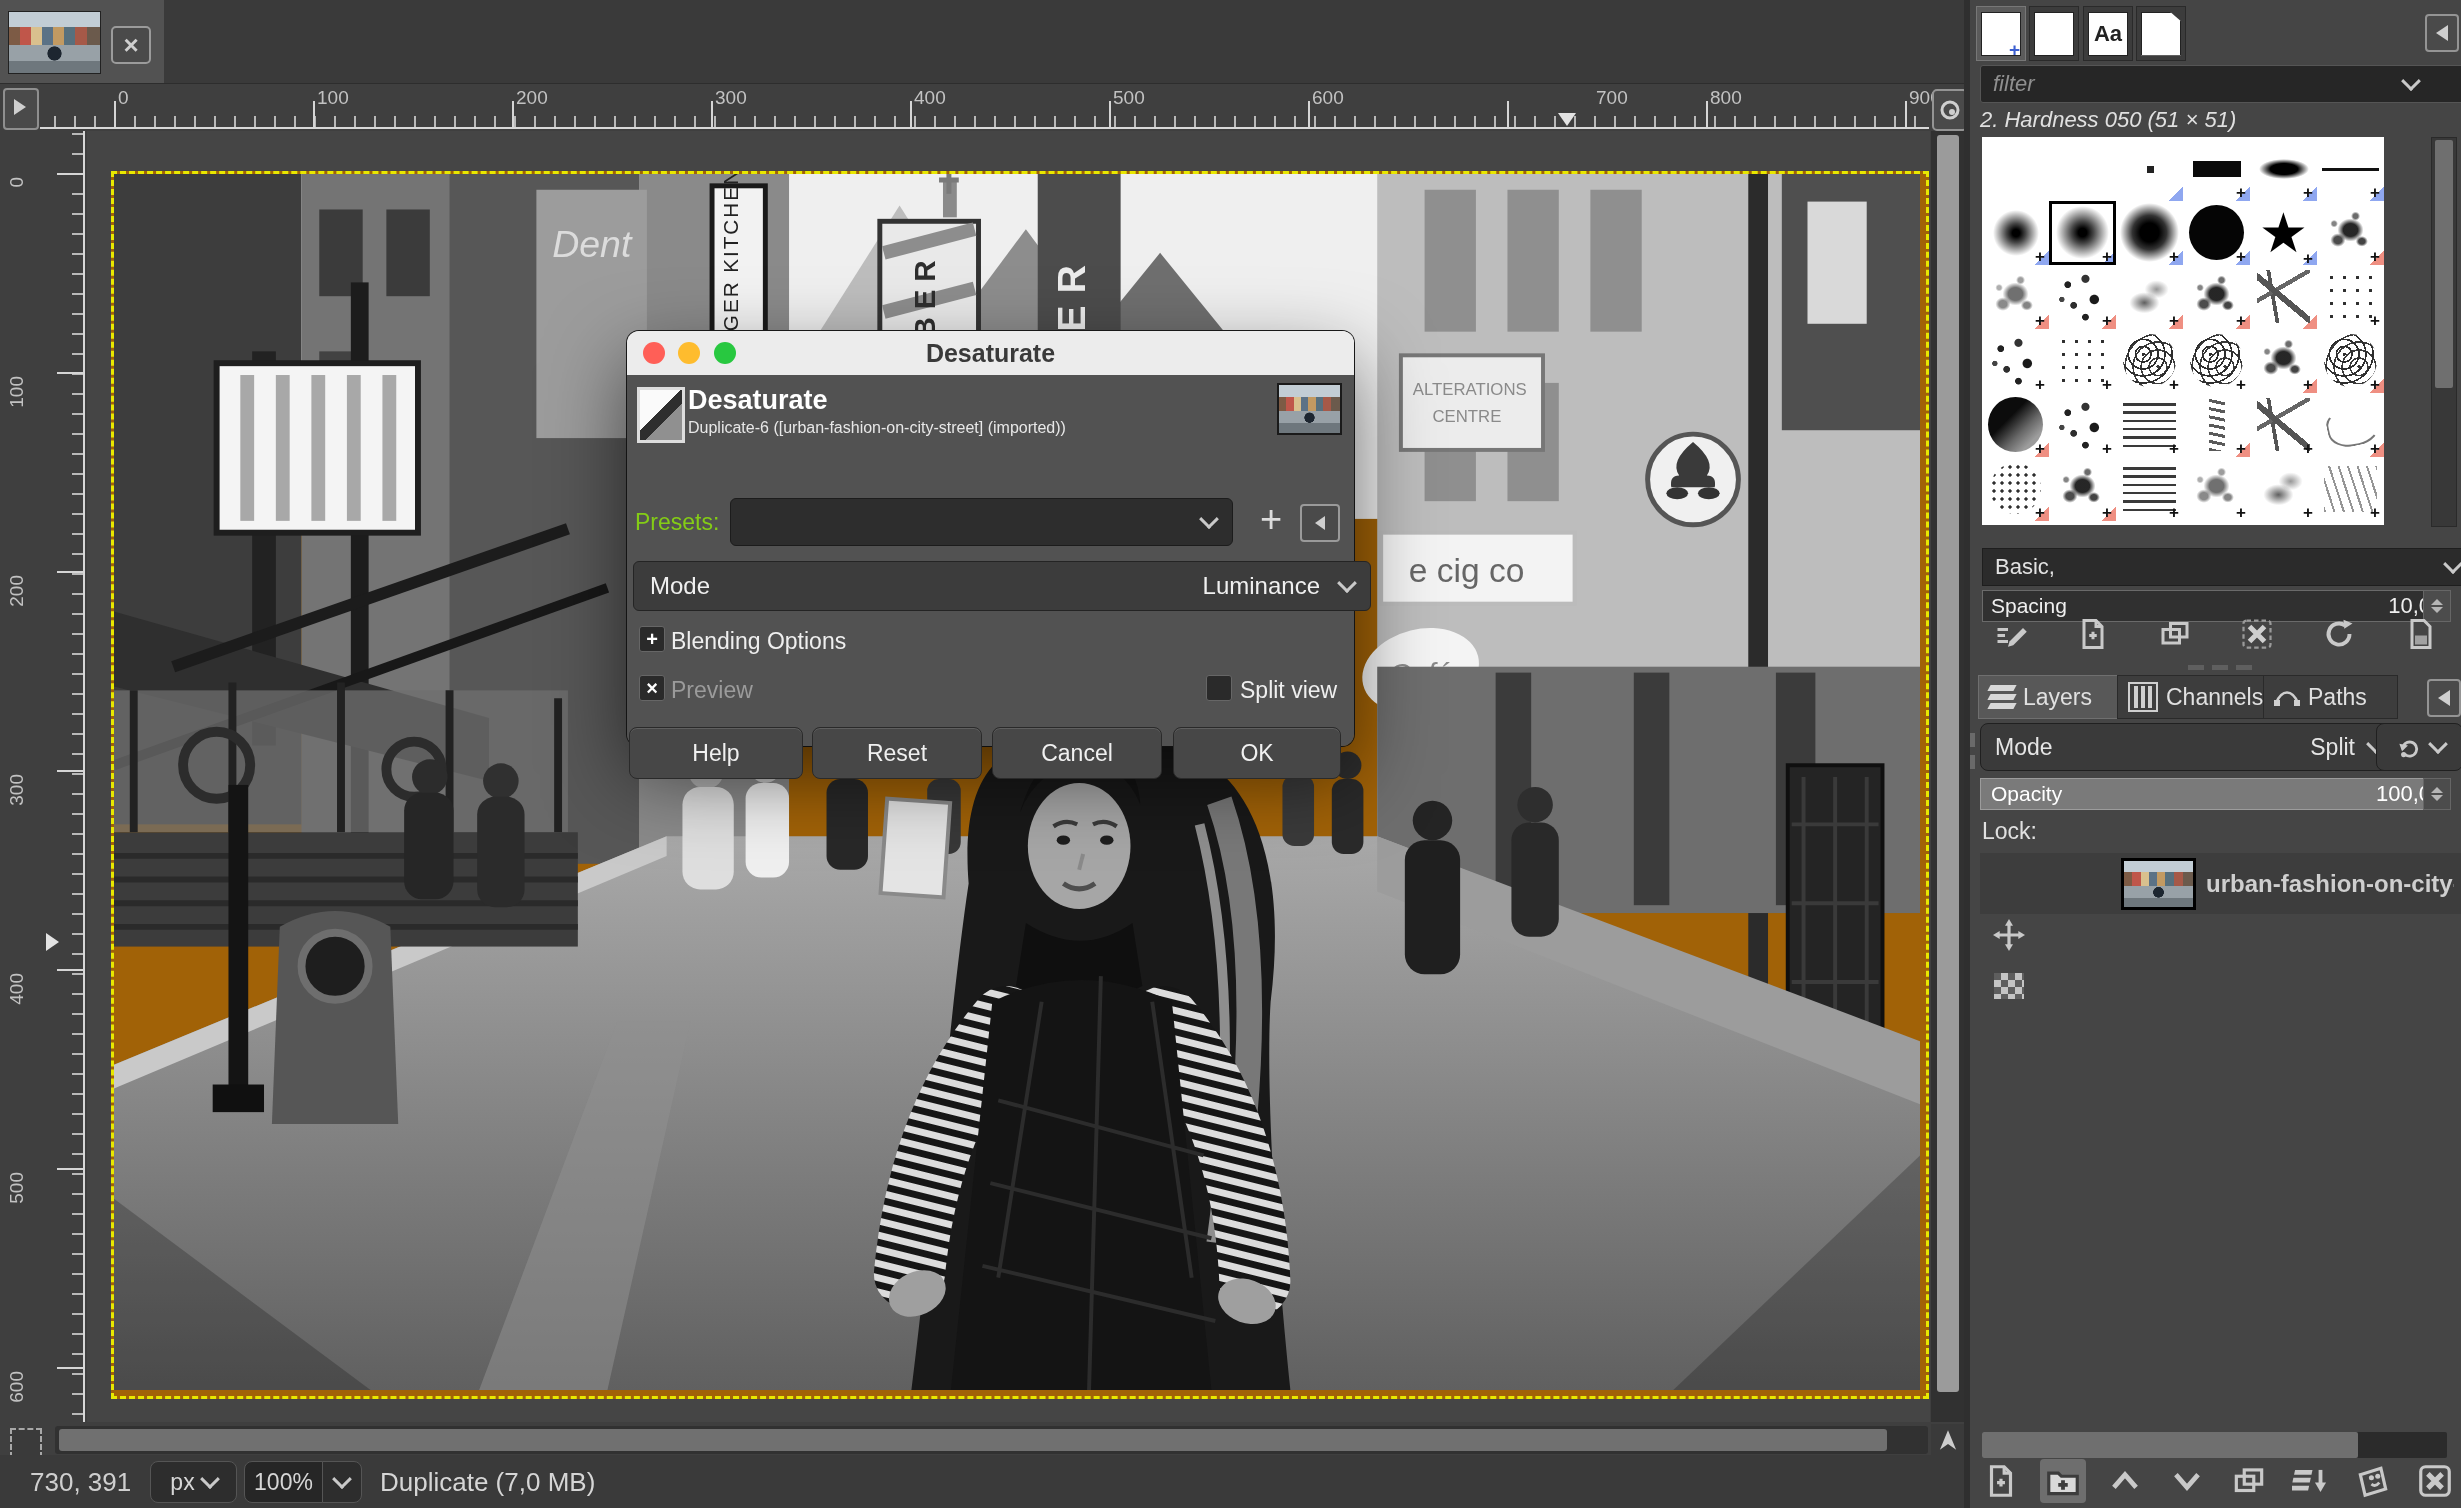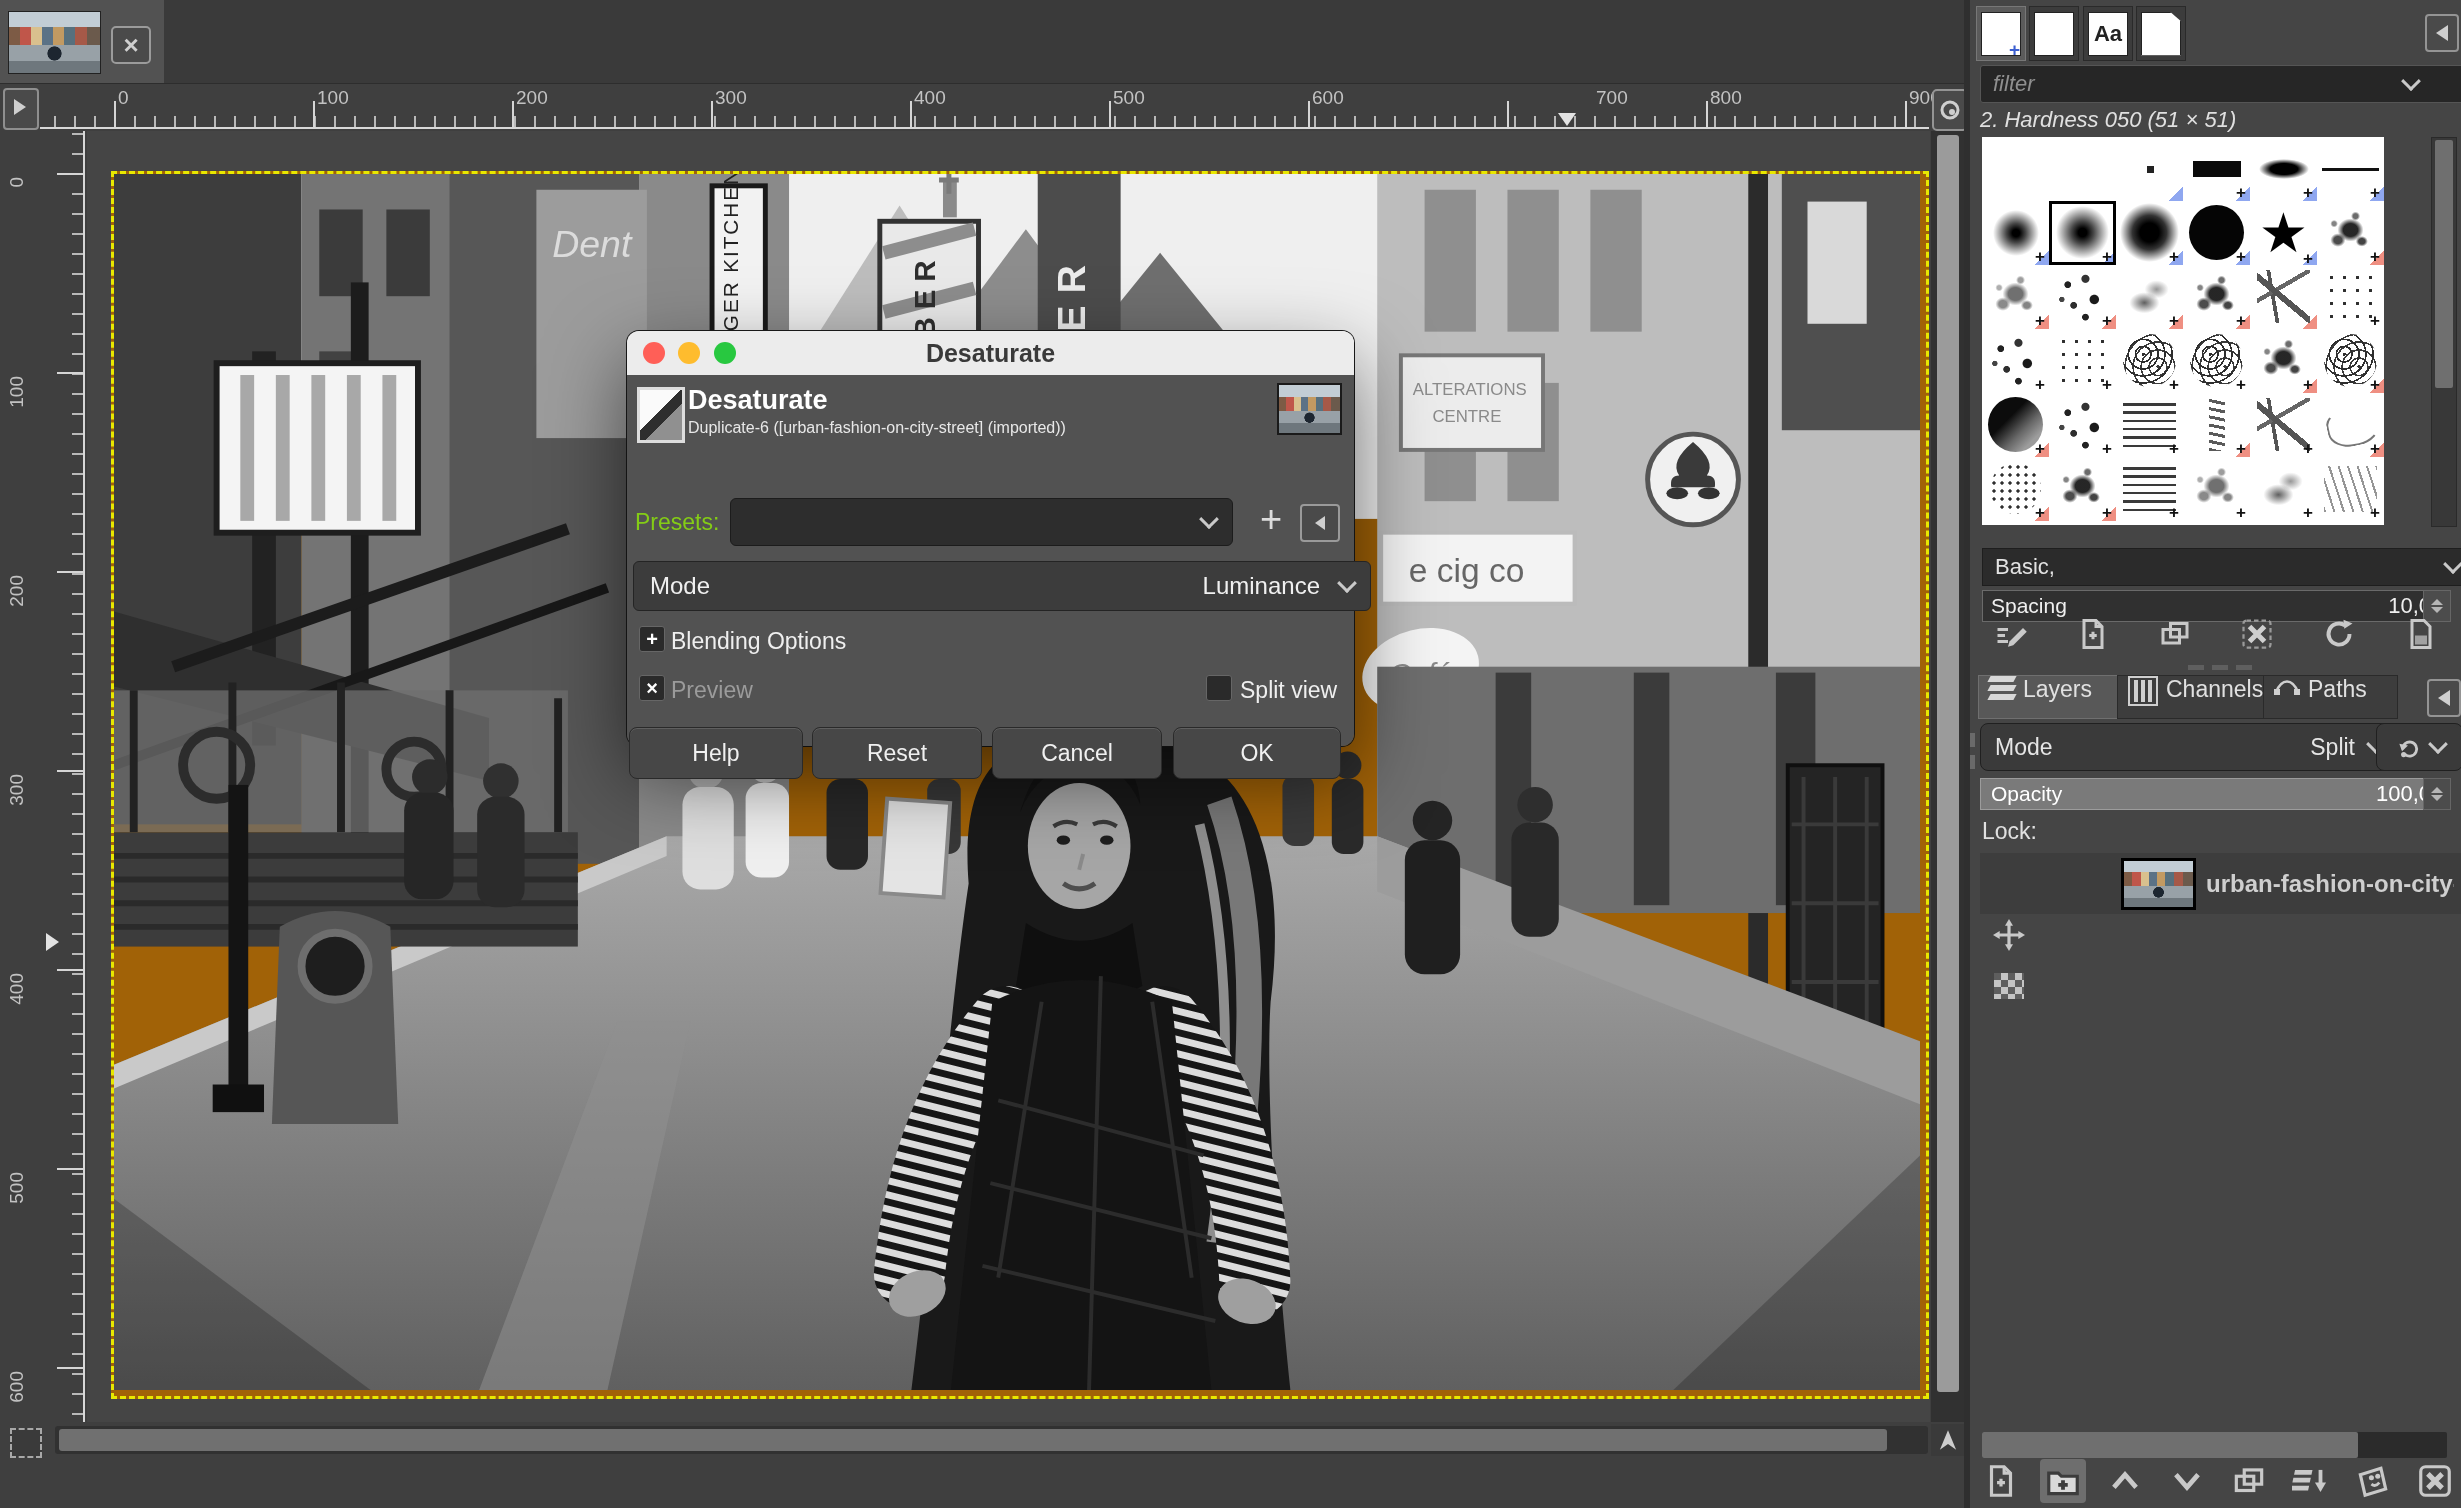--- a/index.html
+++ b/index.html
@@ -124,21 +124,21 @@
   #spacing-row{position:absolute;left:12px;top:590px;width:440px;height:30px;background:#303030;border:1px solid #6a6a6a;display:flex;align-items:center;padding:0 8px;font-size:21px;color:#efefef;}
   #spacing-val{margin-left:auto;font-size:22px;}
   .spin{position:absolute;width:26px;height:30px;background:#4c4c4c;border:1px solid #666;display:flex;flex-direction:column;align-items:center;justify-content:center;gap:2px;}
   .spin i{width:0;height:0;border-left:6px solid transparent;border-right:6px solid transparent;}
   .spin .up{border-bottom:6px solid #b5b5b5;}
   .spin .dn{border-top:6px solid #b5b5b5;}
   .toolrow{position:absolute;display:flex;}
   .tool{width:46px;height:44px;display:flex;align-items:center;justify-content:center;}
   .handle{position:absolute;display:flex;gap:8px;}
   .handle i{width:16px;height:5px;background:#5f5f5f;}
-  .docktab{position:absolute;top:675px;height:42px;background:#3d3d3d;border:1px solid #2a2a2a;display:flex;align-items:flex-start;gap:8px;padding:0 10px;font-size:23px;color:#e0e0e0;}
+  .docktab{position:absolute;top:675px;height:42px;background:#3d3d3d;border:1px solid #2a2a2a;display:flex;align-items:center;gap:8px;padding:0 10px;font-size:23px;color:#e0e0e0;}
   .docktab.active{background:#585858;border-color:#6f6f6f;}
   .layers-ico{display:inline-flex;flex-direction:column;gap:3px;}
   .layers-ico i{width:26px;height:6px;background:#d8d8d8;transform:skewX(-28deg);}
   .channels-ico{width:22px;height:22px;border:2px solid #cfcfcf;display:flex;gap:3px;align-items:stretch;justify-content:center;padding:2px;}
   .channels-ico i{width:4px;background:#cfcfcf;}
   #mode-row{position:absolute;left:10px;top:723px;width:388px;height:46px;background:#3a3a3a;border:1px solid #202020;border-radius:8px;display:flex;align-items:center;padding:0 14px;font-size:23px;color:#e5e5e5;}
   #mode-row .val{margin-left:auto;margin-right:14px;}
   #mode-aux{position:absolute;left:406px;top:723px;width:85px;height:46px;background:#3a3a3a;border:1px solid #202020;border-radius:8px;display:flex;align-items:center;justify-content:center;gap:10px;}
   #opacity-row{position:absolute;left:10px;top:778px;width:440px;height:30px;background:#7a7a7a;border:1px solid #9c9c9c;display:flex;align-items:center;padding:0 10px;font-size:21px;color:#fff;}
   #opacity-val{margin-left:auto;font-size:22px;}
@@ -412,20 +412,34 @@
   <div id="hscroll">
       <div class="thumb"></div>
     </div>
   <div id="quickmask"></div>
   <div id="navbtn">
     <svg width="26" height="26" viewBox="0 0 32 32">
         <polygon points="6,28 16,4 26,28 16,21" fill="#cdcdcd"></polygon>
       </svg>
   </div>
 
+  <div id="statusbar">
+    <span id="pos-label">730, 391</span>
+    <div id="unit-btn" class="pill">
+        <span>px</span>
+        <i class="chev"></i>
+      </div>
+    <div id="zoom-val" class="pill">
+        <span>100%</span>
+      </div>
+    <div id="zoom-chev" class="pill">
+        <i class="chev"></i>
+      </div>
+    <span id="status-title">Duplicate (7,0 MB)</span>
+  </div>
 
   <div id="divider"></div>
 
   <div id="rightpanel">
     <div class="ptab active" style="left:6px">
         <div class="inner brush-thumb"></div>
       </div>
     <div class="ptab" style="left:59px">
         <div class="inner pattern-thumb"></div>
       </div>

